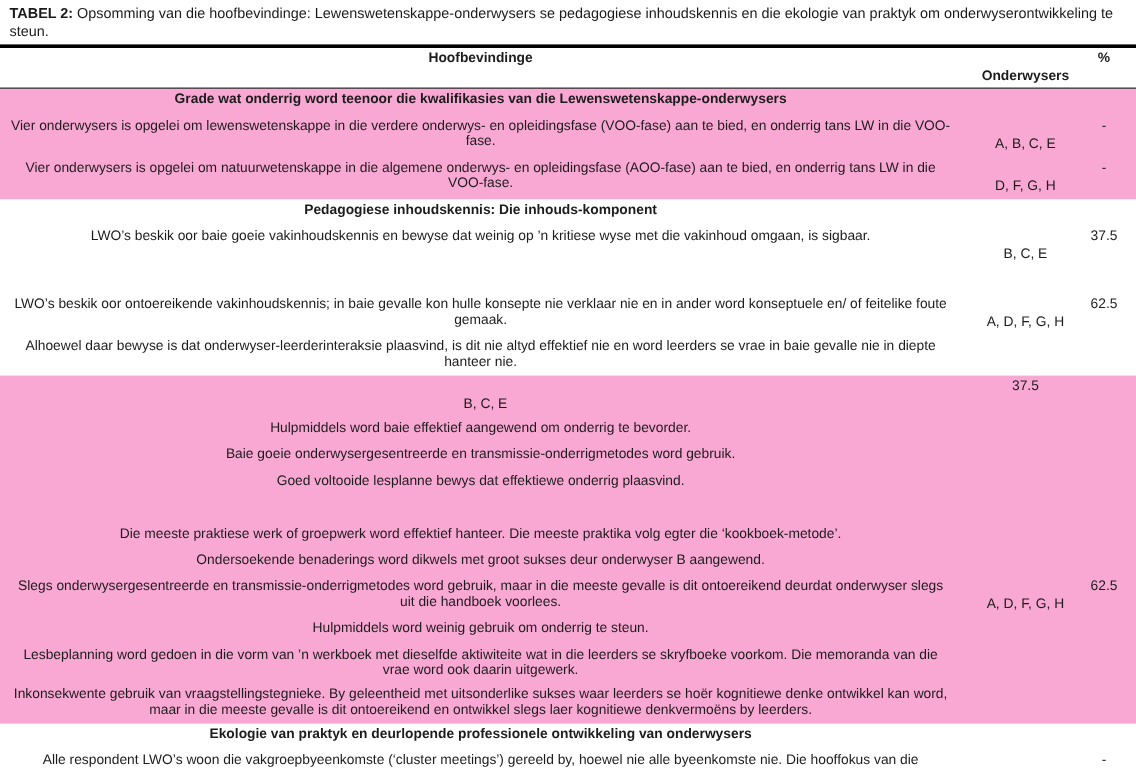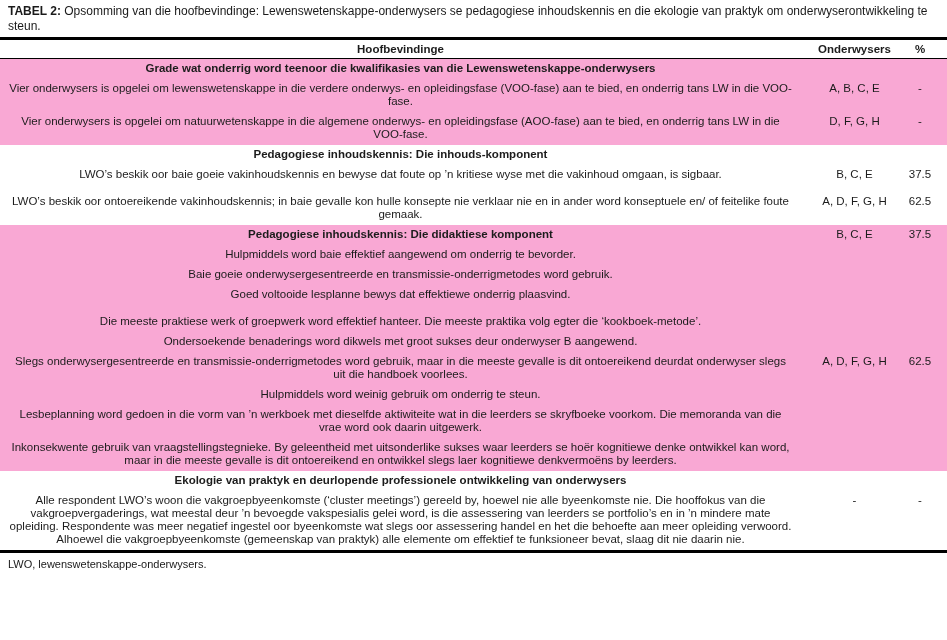--- a/index.html
+++ b/index.html
@@ -35,21 +35,21 @@
     line-height: 13px;
     text-align: center;
   }
   .row {
     display: grid;
     grid-template-columns: 1fr 97px 34px;
     padding: 3px 0 4px 0;
     margin-right: 13px;
   }
   .col.findings { padding-left: 8px; padding-right: 10px; }
-  .col.teachers { padding-left: 6px; white-space: nowrap; }
+  .col.teachers { padding-left: 6px; white-space: nowrap; margin-top: 15px; }
   .col.percent  { padding-left: 6px; white-space: nowrap; }
   .colhead-row {
     display: grid;
     grid-template-columns: 1fr 97px 34px;
     margin-right: 13px;
     padding: 3px 0 2px 0;
     font-weight: bold;
     font-size: 11.5px;
     line-height: 13px;
   }
@@ -101,37 +101,41 @@
             <div class="col percent">-</div>
           </div>
         </div>
         <div class="section">
           <div class="row section-header">
             <div class="col findings">Pedagogiese inhoudskennis: Die inhouds-komponent</div>
             <div class="col teachers"></div>
             <div class="col percent"></div>
           </div>
           <div class="row">
-            <div class="col findings">LWO’s beskik oor baie goeie vakinhoudskennis en bewyse dat foute op ’n kritiese wyse met die vakinhoud omgaan, is sigbaar.</div>
+            <div class="col findings">LWO’s beskik oor baie goeie vakinhoudskennis en bewyse dat weinig op ’n kritiese wyse met die vakinhoud omgaan, is sigbaar.</div>
             <div class="col teachers">B, C, E</div>
             <div class="col percent">37.5</div>
           </div>
           <div class="row">
             <div class="col teachers"></div>
             <div class="col percent"></div>
           </div>
           <div class="row">
             <div class="col findings">LWO’s beskik oor ontoereikende vakinhoudskennis; in baie gevalle kon hulle konsepte nie verklaar nie en in ander word konseptuele en/ of feitelike foute gemaak.</div>
             <div class="col teachers">A, D, F, G, H</div>
             <div class="col percent">62.5</div>
           </div>
+          <div class="row">
+            <div class="col findings">Alhoewel daar bewyse is dat onderwyser-leerderinteraksie plaasvind, is dit nie altyd effektief nie en word leerders se vrae in baie gevalle nie in diepte hanteer nie.</div>
+            <div class="col teachers"></div>
+            <div class="col percent"></div>
+          </div>
         </div>
         <div class="section shaded">
           <div class="row section-header">
-            <div class="col findings">Pedagogiese inhoudskennis: Die didaktiese komponent</div>
             <div class="col teachers">B, C, E</div>
             <div class="col percent">37.5</div>
           </div>
           <div class="row">
             <div class="col findings">Hulpmiddels word baie effektief aangewend om onderrig te bevorder.</div>
             <div class="col teachers"></div>
             <div class="col percent"></div>
           </div>
           <div class="row">
             <div class="col findings">Baie goeie onderwysergesentreerde en transmissie-onderrigmetodes word gebruik.</div>

